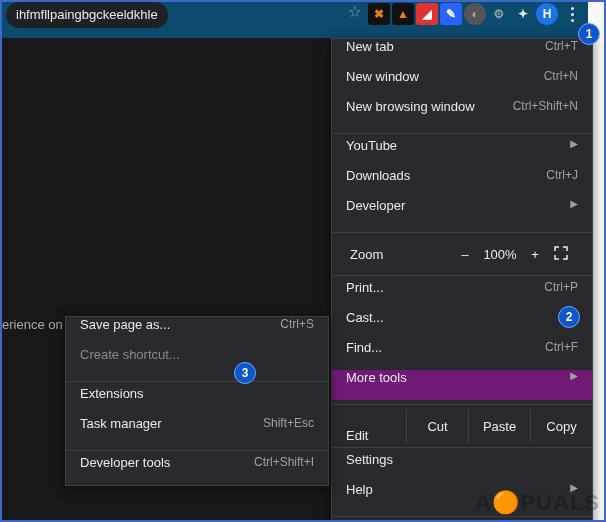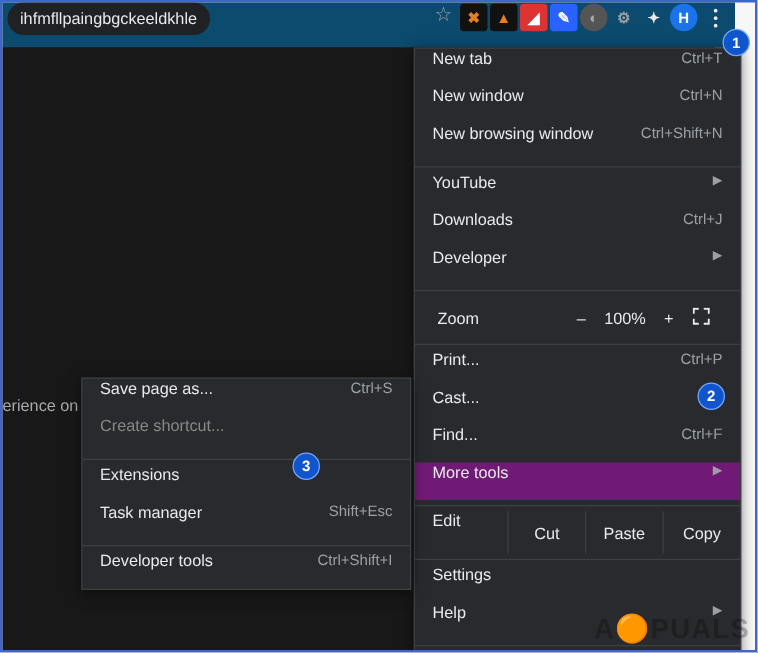--- a/index.html
+++ b/index.html
@@ -19,34 +19,34 @@
 .ext.puzzle{color:#e8eaed}
 .ext.h{background:#1a73e8;color:#fff;border-radius:50%}
 .dots{width:24px;height:24px;display:flex;flex-direction:column;align-items:center;justify-content:center;gap:3px;cursor:pointer}
 .dots span{width:3px;height:3px;background:#e8eaed;border-radius:50%}
 .content{position:absolute;top:36px;left:0;right:16px;bottom:0;background:#181818}
 .yt-text{position:absolute;left:0;top:279px;color:#aaa;font-size:13px}
 .white-strip{position:absolute;right:0;top:36px;width:16px;bottom:0;background:#fff}
 
 .menu{background:#292a2d;border:1px solid #3c4043;box-shadow:0 2px 10px rgba(0,0,0,.5);position:absolute;font-size:13px;color:#e8eaed}
 .main-menu{top:36px;right:11px;width:260px}
-.sub-menu{top:300px;left:63px;width:262px}
+.sub-menu{top:314px;left:63px;width:262px}
 .row{height:30px;display:flex;padding:0 14px;cursor:default;position:relative}
 .row.disabled{color:#888}
 .row.hover{background:#701a75}
 .row .lab{flex:1}
 .row .sc{color:#9aa0a6;font-size:12px}
 .row .chev{color:#9aa0a6;font-size:10px;margin-left:6px}
 .sep{height:1px;background:#3c4043;margin:4px 0}
 .zoom-row{height:34px;display:flex;align-items:center;padding:0 18px}
 .zoom-row .zl{flex:1}
 .zbtn{width:26px;text-align:center;color:#e8eaed;cursor:pointer}
 .zv{width:44px;text-align:center}
 .full{width:26px;text-align:center}
-.edit-row{height:34px;display:flex;align-items:flex-start;padding-left:14px}
+.edit-row{height:34px;display:flex;align-items:flex-end;padding-left:14px}
 .edit-row .elab{width:60px}
 .edit-row .ebtn{flex:1;text-align:center;border-left:1px solid #3c4043;height:100%;display:flex;align-items:center;justify-content:center;cursor:pointer}
 
 .badge{position:absolute;width:20px;height:20px;border-radius:50%;background:#1155cc;color:#fff;font-size:12px;font-weight:bold;display:flex;align-items:center;justify-content:center;border:1px solid #6fa8ff;z-index:50}
 .b1{top:21px;right:4px}
 .b2{top:304px;right:24px}
 .b3{top:360px;left:232px}
 
 .watermark{position:absolute;right:4px;bottom:4px;font-size:22px;font-weight:bold;color:rgba(0,0,0,.25);letter-spacing:1px;pointer-events:none}
 .watermark .o{color:#d33}

